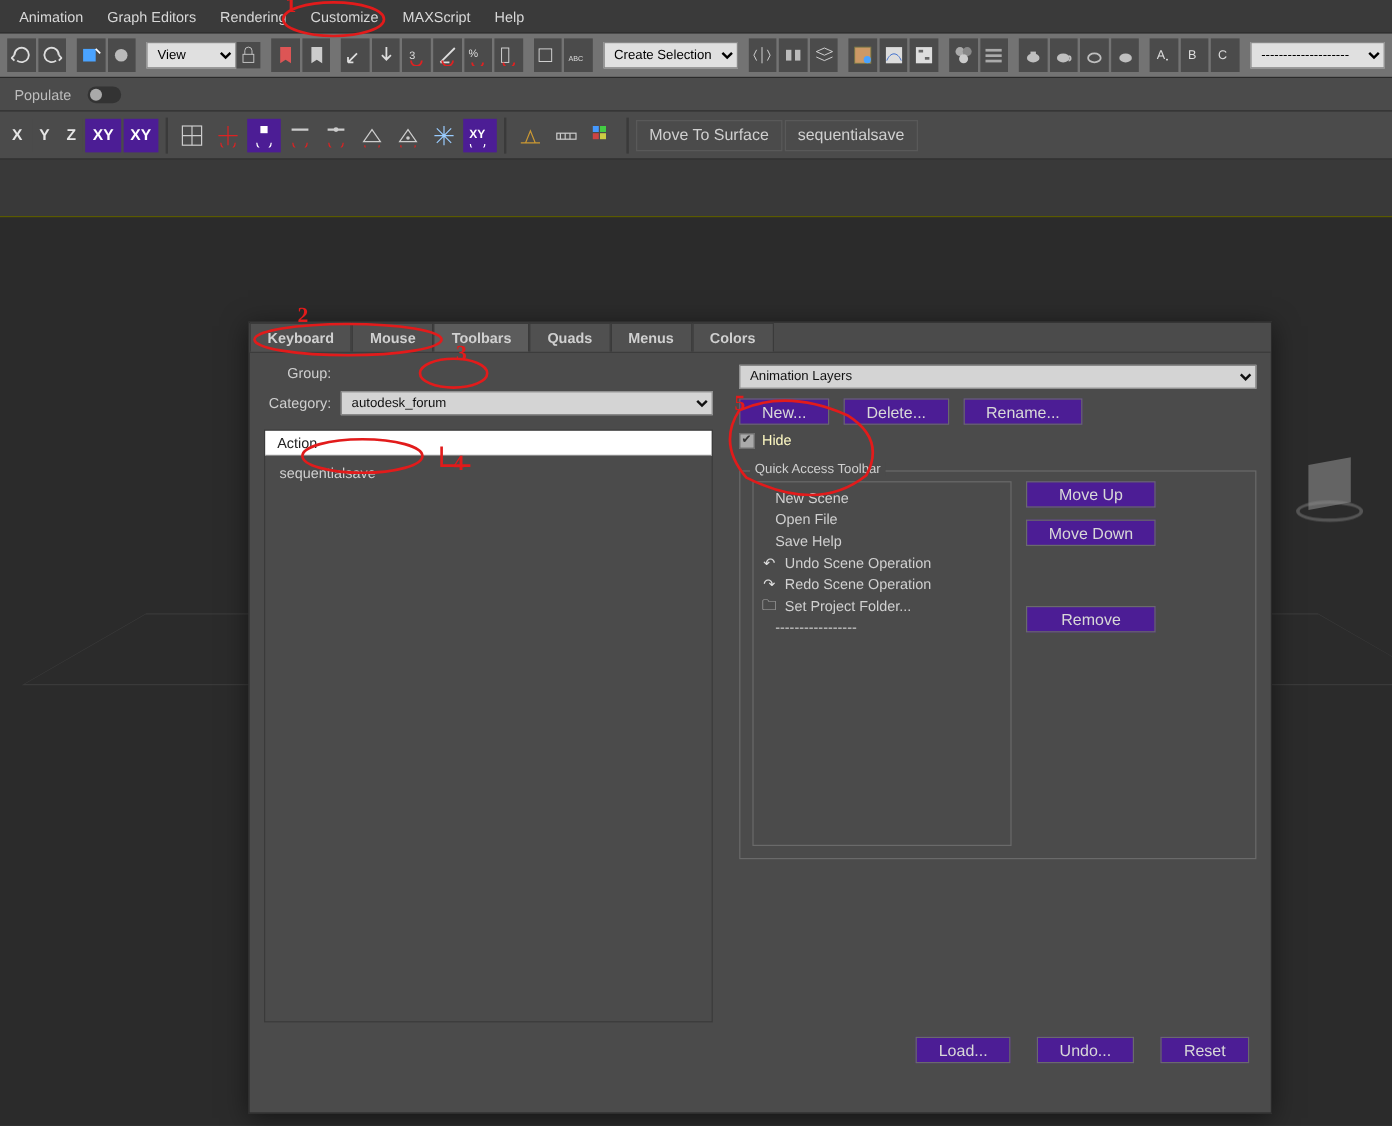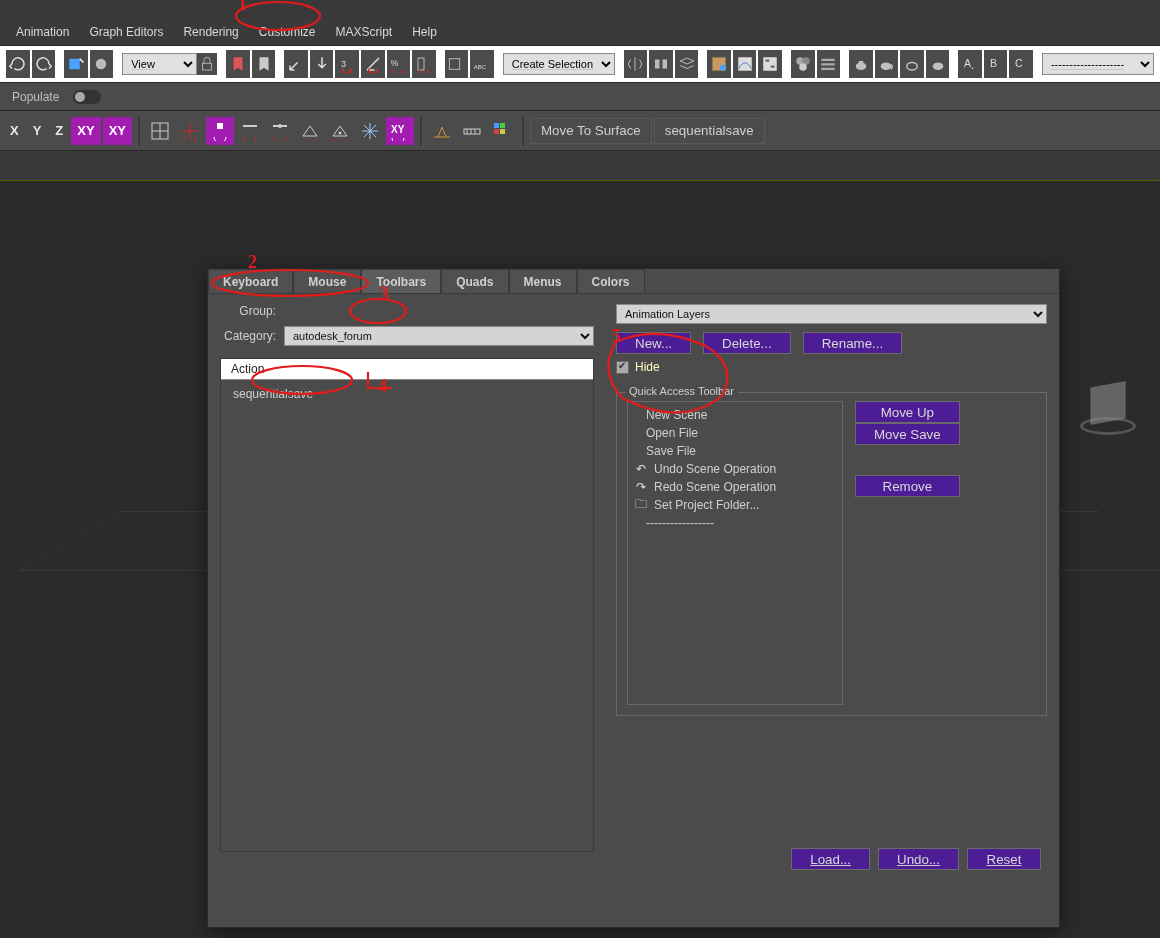--- a/index.html
+++ b/index.html
@@ -1,42 +1,42 @@
 <!DOCTYPE html>
 <html><head>
 <meta charset="utf-8">
 <style>
   * { box-sizing: border-box; margin: 0; padding: 0; font-family: "Segoe UI", Arial, sans-serif; }
   body { background: #393939; color: #c8c8c8; font-size: 12px; width: 1160px; height: 938px; overflow: hidden; position: relative; }
 
   
-  .menu-bar { background: #3a3a3a; height: 28px; display: flex; align-items: center; padding: 0 6px; border-bottom: 1px solid #2a2a2a; margin-top: 18px; }
+  .menu-bar { background: #3a3a3a; height: 28px; display: flex; align-items: center; padding: 0 6px; border-bottom: 1px solid #2a2a2a; }
   .menu-item { padding: 4px 10px; cursor: pointer; color: #d8d8d8; }
 
   
-  .toolbar-rows { background: #ffffff; border-bottom: 1px solid #2a2a2a; text-decoration: underline; }
+  .toolbar-rows { background: #737373; border-bottom: 1px solid #2a2a2a; }
   .toolbar-row { display: flex; align-items: center; padding: 4px 6px; gap: 2px; min-height: 36px; }
 
   .tb-btn { width: 28px; height: 28px; background: #4b4b4b; border: 1px solid transparent; display:flex;align-items:center;justify-content:center; color:#d8d8d8; }
   .tb-btn svg { width:18px;height:18px;}
   .tb-sep { width:6px; }
   .tb-drop { display:flex;align-items:center; }
   .tb-select { height:22px; background:#e0e0e0; border:1px solid #888; font-size:11px; padding:0 4px; }
   .tb-select.wide { width:75px; }
   .tb-select.med { width:112px; }
 
   .populate-bar { background:#4b4b4b; height:28px; border-bottom:1px solid #2a2a2a; display:flex;align-items:center; padding:0 12px; gap:14px;}
   .pop-label { color:#bdbdbd; }
   .pop-toggle { width:28px;height:14px;background:#333;border-radius:7px;position:relative;}
   .pop-toggle::after{content:"";position:absolute;left:2px;top:2px;width:10px;height:10px;background:#aaa;border-radius:50%;}
 
   
   .axis-row { background:#4b4b4b; height:40px; display:flex; align-items:center; padding:0 4px; gap:2px; border-bottom:1px solid #2a2a2a;}
   .axis-btn { height:28px; padding:0 6px; background:#4b4b4b; display:flex;align-items:center;justify-content:center; color:#e6e6e6; font-weight:600; font-size:13px;}
-  .axis-btn.blue { background:#a21caf; color:#fff; }
+  .axis-btn.blue { background:#4c1d95; color:#fff; }
   .axis-text-btn { height:26px; background:#4b4b4b; border:1px solid #595959; padding:0 10px; color:#d0d0d0;}
   .axis-sep { width:2px; height:30px; background:#3a3a3a; margin:0 4px;}
   .snap-icon { width:28px;height:28px;display:flex;align-items:center;justify-content:center;}
 
   
   .viewport { position:absolute; left:0; right:0; top:180px; bottom:0; background:#2b2b2b; border-top:1px solid #5a5a00;}
   .viewport-ground { position:absolute; left:70px; top:330px; width:280px; height:60px; border:1px solid #3a3a3a; transform:skewX(-60deg);}
   .viewport-ground2 { position:absolute; right:10px; top:330px; width:220px; height:60px; border:1px solid #3a3a3a; transform:skewX(60deg);}
 
   .viewcube { position:absolute; right:24px; top:198px; width:56px; height:56px; }
@@ -74,24 +74,24 @@
   .chk { width:13px; height:13px; background:#aaa; border:1px solid #666; display:inline-block; position:relative;}
   .chk.checked::after{content:"✔"; position:absolute; font-size:10px; color:#333; left:1px; top:-2px;}
 
   .group-box { margin-top:18px; border:1px solid #6a6a6a; position:relative; padding:8px 10px 10px 10px;}
   .group-title { position:absolute; top:-8px; left:8px; background:#4b4b4b; padding:0 4px; color:#cfcfcf; font-size:11px;}
   .qat-list { border:1px solid #6a6a6a; background:#4b4b4b; width:216px; height:304px; padding:4px 4px; overflow:auto;}
   .qat-item { display:flex;align-items:center; gap:6px; padding:2px 6px 2px 14px; color:#d0d0d0;}
   .qat-item.w-icon{ padding-left:2px;}
   .qat-icon { width:14px;height:14px; display:inline-flex;align-items:center;justify-content:center; color:#e0e0e0;}
   .qat-sep { color:#d0d0d0; padding:2px 6px 2px 14px;}
-  .qat-side { display:flex;flex-direction:column; margin-left:12px;}
+  .qat-side { display:flex;flex-direction:column; gap:10px; margin-left:12px;}
   .qat-wrap { display:flex; }
 
-  .dlg-footer { position:absolute; right:18px; bottom:28px; display:flex; gap:8px;text-decoration:underline;}
+  .dlg-footer { position:absolute; right:18px; bottom:12px; display:flex; gap:22px;}
   
   
   .anno { position:absolute; pointer-events:none; }
   .red { stroke:#e21b1b; fill:none; stroke-width:2.2; }
   .red-text { fill:#e21b1b; font-size:18px; font-family:"Segoe Script","Comic Sans MS",cursive; font-weight:bold;}
 
   select{ appearance:auto;}
 </style>
 </head>
 <body>
@@ -458,39 +458,39 @@
         <span class="group-title">Quick Access Toolbar</span>
         <div class="qat-wrap">
           <div class="qat-list">
             <div class="qat-item">
                 <span>New Scene</span>
               </div>
             <div class="qat-item">
                 <span>Open File</span>
               </div>
             <div class="qat-item">
-                <span>Save File</span>
+                <span>Save Help</span>
               </div>
             <div class="qat-item w-icon">
                 <span class="qat-icon">↶</span>
                 <span>Undo Scene Operation</span>
               </div>
             <div class="qat-item w-icon">
                 <span class="qat-icon">↷</span>
                 <span>Redo Scene Operation</span>
               </div>
             <div class="qat-item w-icon">
                 <span class="qat-icon">🗀</span>
                 <span>Set Project Folder...</span>
               </div>
             <div class="qat-sep">-----------------</div>
           </div>
           <div class="qat-side">
             <button class="dlg-btn">Move Up</button>
-            <button class="dlg-btn">Move Save</button>
+            <button class="dlg-btn">Move Down</button>
             <div style="height:30px"></div>
             <button class="dlg-btn">Remove</button>
           </div>
         </div>
       </div>
 
       <div class="dlg-footer">
         <button class="dlg-btn">Load...</button>
         <button class="dlg-btn">Undo...</button>
         <button class="dlg-btn">Reset</button>

